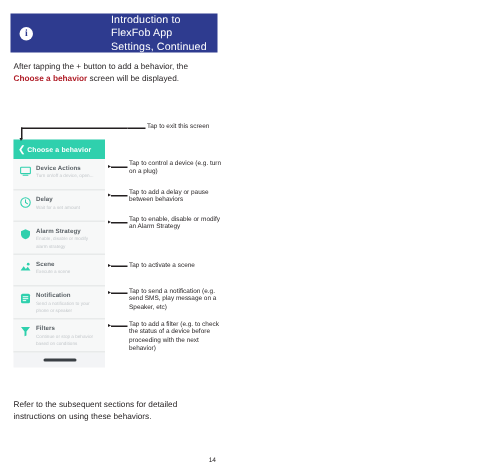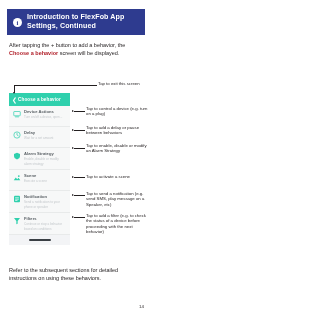--- a/index.html
+++ b/index.html
@@ -21,21 +21,21 @@
   }
   .info-icon {
     width: 9px; height: 9px; border-radius: 50%;
     background: #ffffff; color: #2e3b8f;
     font-size: 6.5px; line-height: 9px; text-align: center;
     font-weight: bold; flex: 0 0 auto; margin-right: 5px;
     font-family: "Liberation Serif", serif;
   }
   .banner-title {
     color: #ffffff; font-size: 7.1px; line-height: 9px;
-    font-weight: 700; letter-spacing: .1px;
+    font-weight: 400; letter-spacing: .1px; margin-left: 47px;
   }
 
   
   .intro {
     position: absolute; left: 9px; top: 41px; width: 136px;
     font-size: 5.5px; line-height: 8.2px; color: #231f20;
   }
   .intro .hl { color: #b01e28; font-weight: bold; }
 
   

